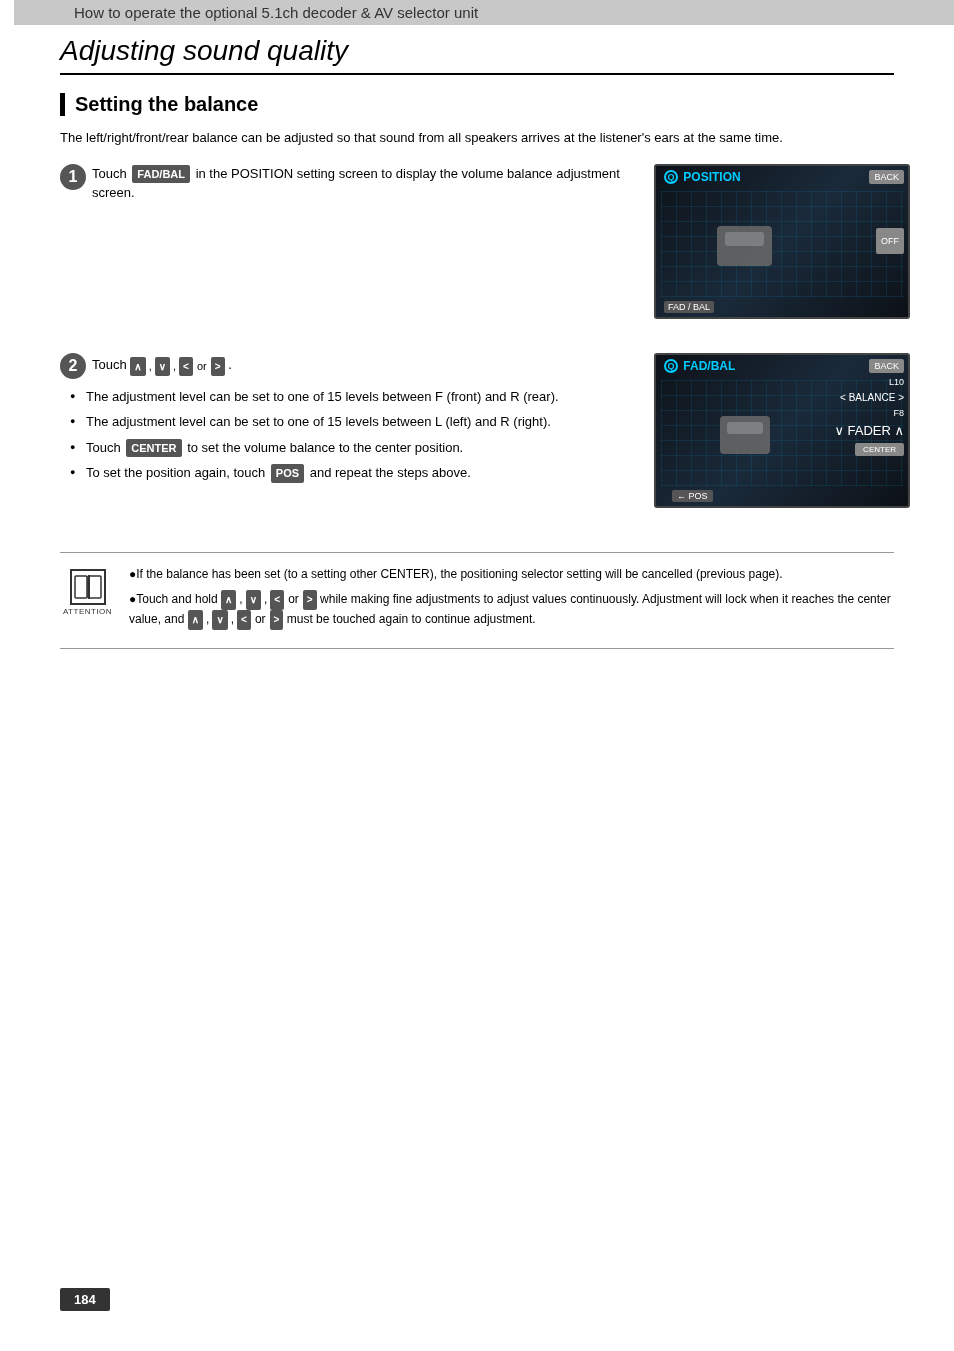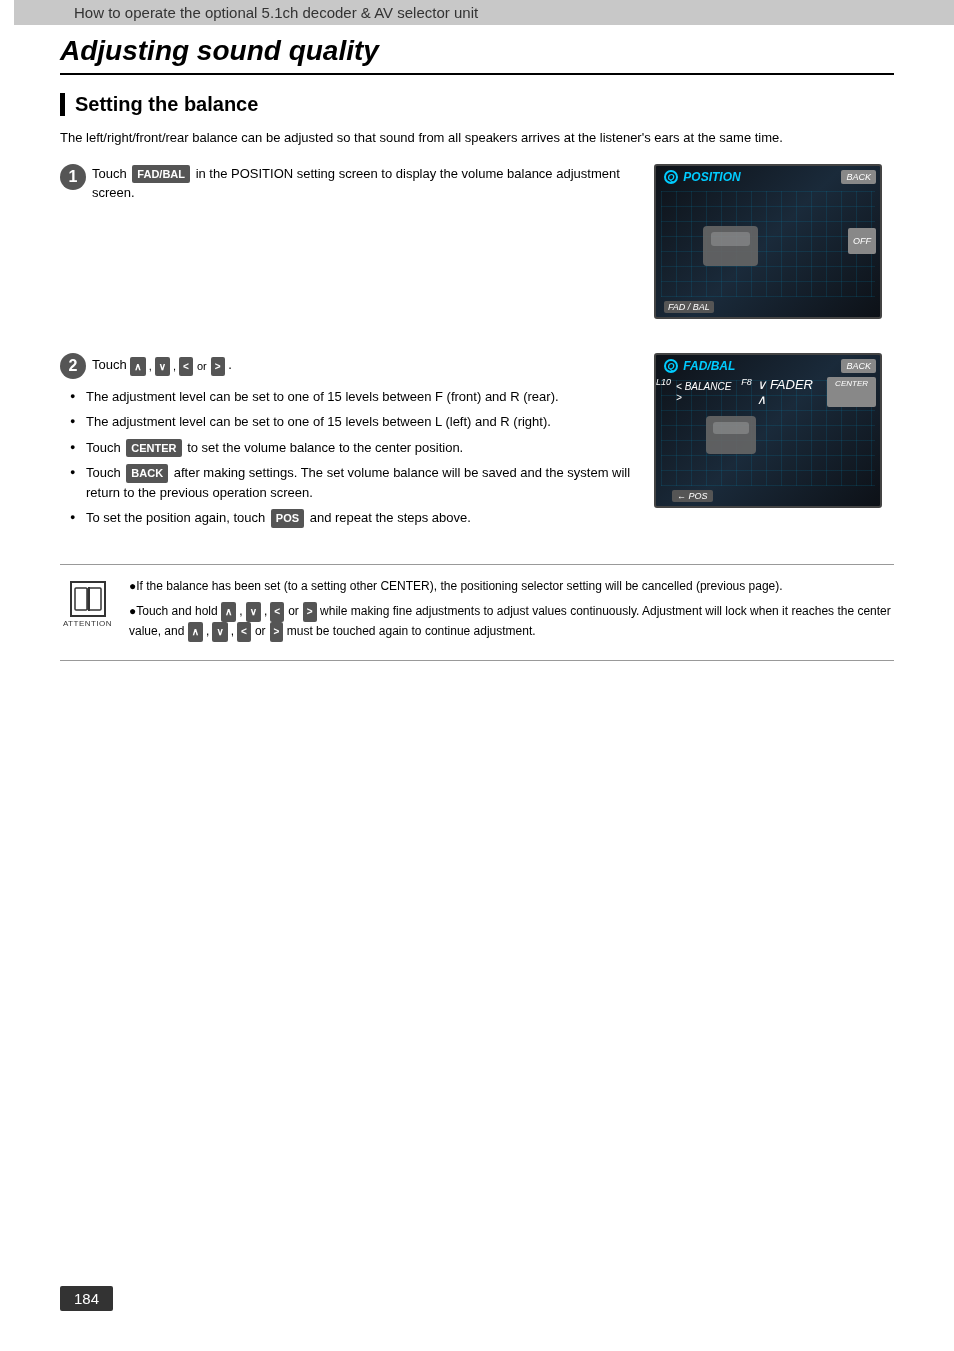--- a/index.html
+++ b/index.html
@@ -27,21 +27,21 @@
       margin-left: 14px;
     }
 
     .main-content {
       padding: 10px 60px 40px 60px;
     }
 
     .page-title {
       font-size: 28px;
       font-style: italic;
-      font-weight: bold;
+      font-weight: normal;
       border-bottom: 2px solid #000;
       padding-bottom: 6px;
       margin-bottom: 18px;
     }
 
     .section-title {
       font-size: 20px;
       font-weight: bold;
       border-left: 5px solid #000;
       padding-left: 10px;
@@ -128,26 +128,25 @@
       left: 0;
       font-size: 9px;
       top: 3px;
     }
 
     
     .screen-mockup {
       background: #1a1a2e;
       border: 2px solid #444;
       border-radius: 3px;
-      width: 228px;
+      width: 256px;
       height: 155px;
       position: relative;
       overflow: hidden;
       margin-bottom: 14px;
-      font-style: italic;
     }
 
     .screen-mockup.position-screen {
       background: linear-gradient(135deg, #0d1117 0%, #1a2a3a 50%, #0d1117 100%);
     }
 
     .screen-mockup.fadbal-screen {
       background: linear-gradient(135deg, #0d1117 0%, #1a2a3a 50%, #0d1117 100%);
     }
 
@@ -219,21 +218,23 @@
         linear-gradient(90deg, rgba(0,150,200,0.15) 1px, transparent 1px);
       background-size: 15px 15px;
     }
 
     
     .fadbal-controls {
       position: absolute;
       right: 4px;
       top: 22px;
       display: flex;
+      flex-direction: column;
       gap: 5px;
+      align-items: flex-end;
     }
 
     .fadbal-row {
       display: flex;
       align-items: center;
       gap: 2px;
       font-size: 9px;
       color: #fff;
     }
 
@@ -322,22 +323,22 @@
       margin-bottom: 6px;
     }
 
     
     .page-number {
       position: absolute;
       bottom: 40px;
       left: 60px;
       background: #333;
       color: #fff;
-      font-size: 15px;
-      font-weight: normal;
+      font-size: 13px;
+      font-weight: bold;
       padding: 4px 14px;
       border-radius: 2px;
     }
 
     .step2-row {
       display: flex;
       align-items: flex-start;
       gap: 14px;
     }
 
@@ -430,23 +431,20 @@
             </span>
             <span>.</span>
           </span>
         </div>
 
         <ul class="bullet-list">
           <li>The adjustment level can be set to one of 15 levels between F (front) and R (rear).</li>
           <li>The adjustment level can be set to one of 15 levels between L (left) and R (right).</li>
           <li>
             Touch <span class="inline-btn">CENTER</span> to set the volume balance to the center position.
-          </li>
-          <li>
-            Touch <span class="inline-btn">BACK</span> after making settings. The set volume balance will be saved and the system will return to the previous operation screen.
           </li>
           <li>
             To set the position again, touch <span class="inline-btn">POS</span> and repeat the steps above.
           </li>
         </ul>
       </div>
 
       <div class="step-right">
 
         <div class="screen-mockup fadbal-screen">

